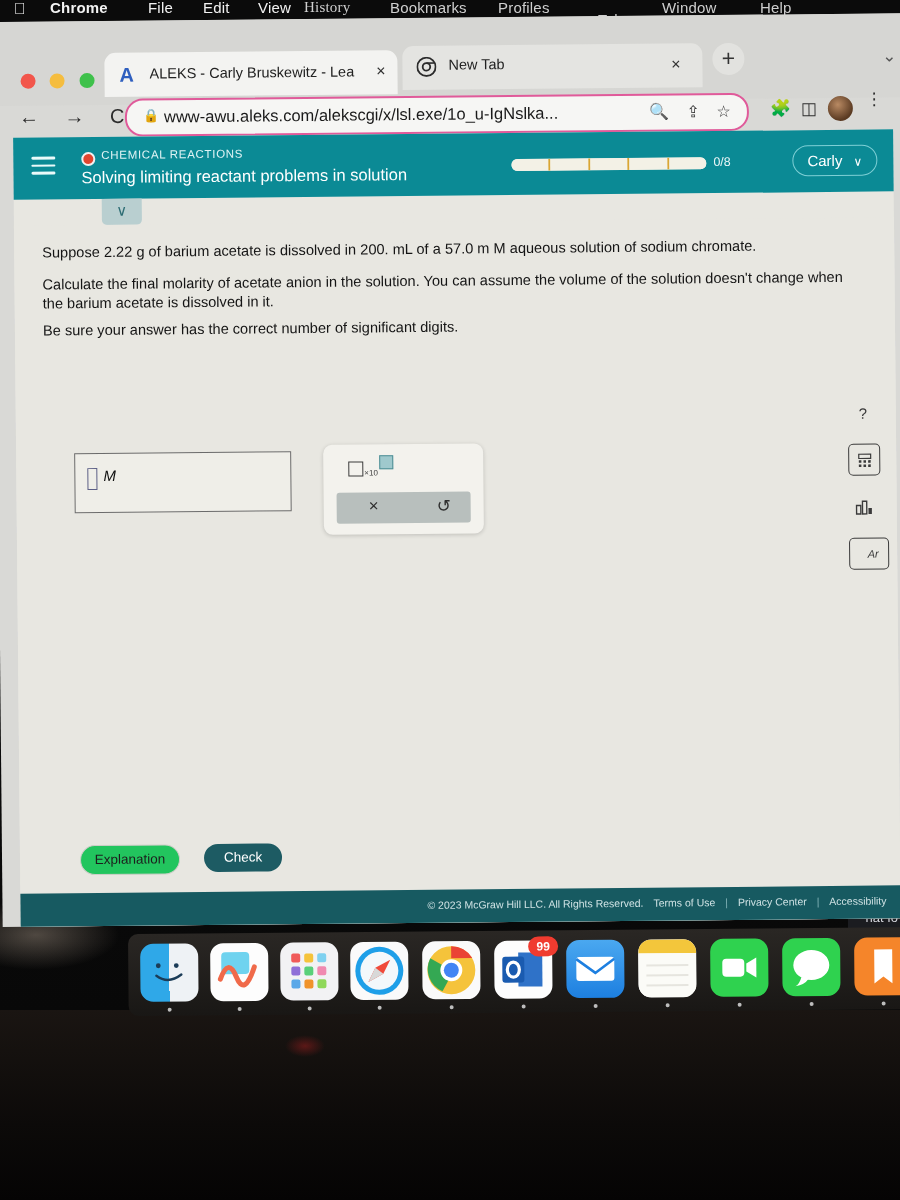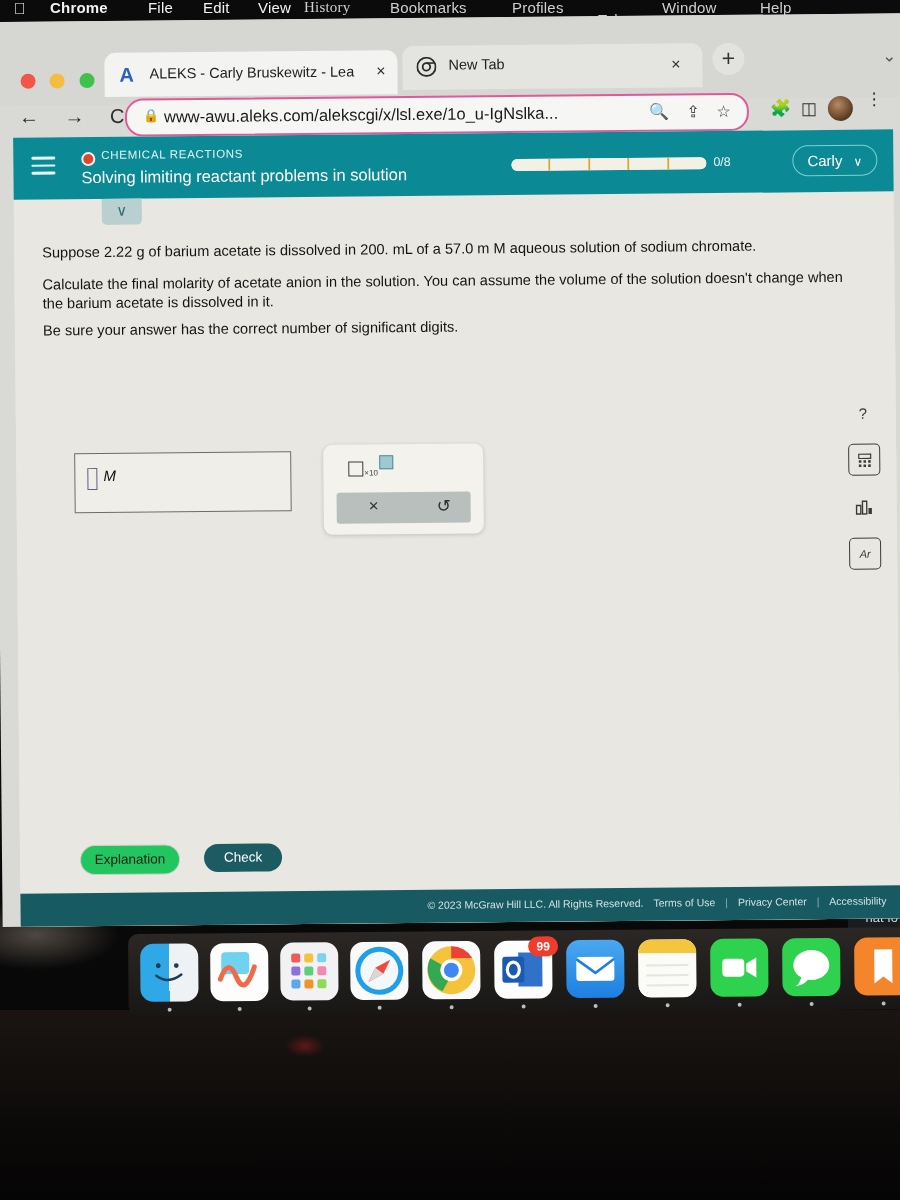--- a/index.html
+++ b/index.html
@@ -188,21 +188,21 @@
   </div>
 
   <div class="menubar">
     <span class="mi apple" style="left:14px;"></span>
     <span class="mi bold" style="left:50px;">Chrome</span>
     <span class="mi" style="left:148px;">File</span>
     <span class="mi" style="left:203px;">Edit</span>
     <span class="mi" style="left:258px;">View</span>
     <span class="mi faint" style="left:304px;font-family:Liberation Serif, serif;">History</span>
     <span class="mi faint" style="left:390px;">Bookmarks</span>
-    <span class="mi faint" style="left:512px;text-align:center;">Profiles</span>
+    <span class="mi faint" style="left:498px;text-align:center;">Profiles</span>
     <span class="mi faint" style="left:598px;margin-top:12px;">Tab</span>
     <span class="mi faint" style="left:662px;">Window</span>
     <span class="mi faint" style="left:760px;">Help</span>
   </div>
 
   <div class="chrome">
     <div class="chrome-top"></div>
 
     <div class="traffic">
       <span class="dot d-red"></span>
@@ -308,21 +308,21 @@
                 <rect x="14" y="15" width="3" height="3" fill="#3a3a3a"></rect>
               </svg>
           </div>
           <div class="rb">
             <svg width="19" height="17" viewBox="0 0 22 20">
                 <rect x="2" y="8" width="5" height="10" fill="none" stroke="#3a3a3a" stroke-width="1.6"></rect>
                 <rect x="9" y="3" width="5" height="15" fill="none" stroke="#3a3a3a" stroke-width="1.6"></rect>
                 <rect x="16" y="11" width="4" height="7" fill="#3a3a3a"></rect>
               </svg>
           </div>
-          <div class="rb rb-box" style="font-size:11px;font-style:italic;">Ar</div>
+          <div class="rb rb-box" style="font-size:11px;font-style:italic;padding-left:8px;">Ar</div>
         </div>
 
         <div class="btnrow">
           <div class="btn btn-exp">Explanation</div>
           <div class="btn btn-chk">Check</div>
         </div>
 
         <div class="foot">
           <div class="foot-txt">
             <span>© 2023 McGraw Hill LLC. All Rights Reserved.</span>

